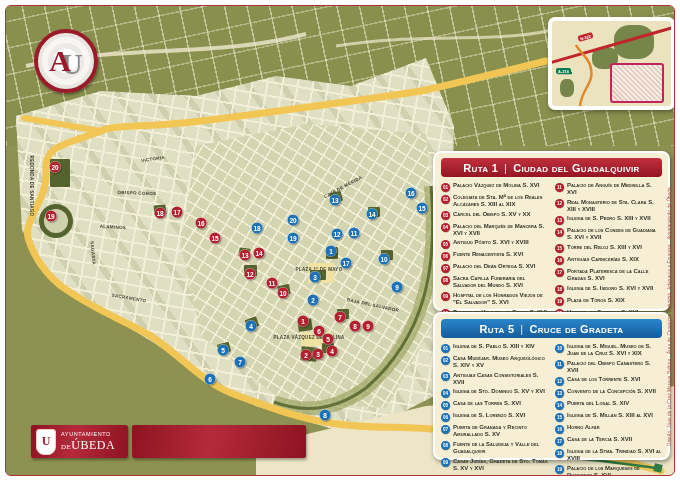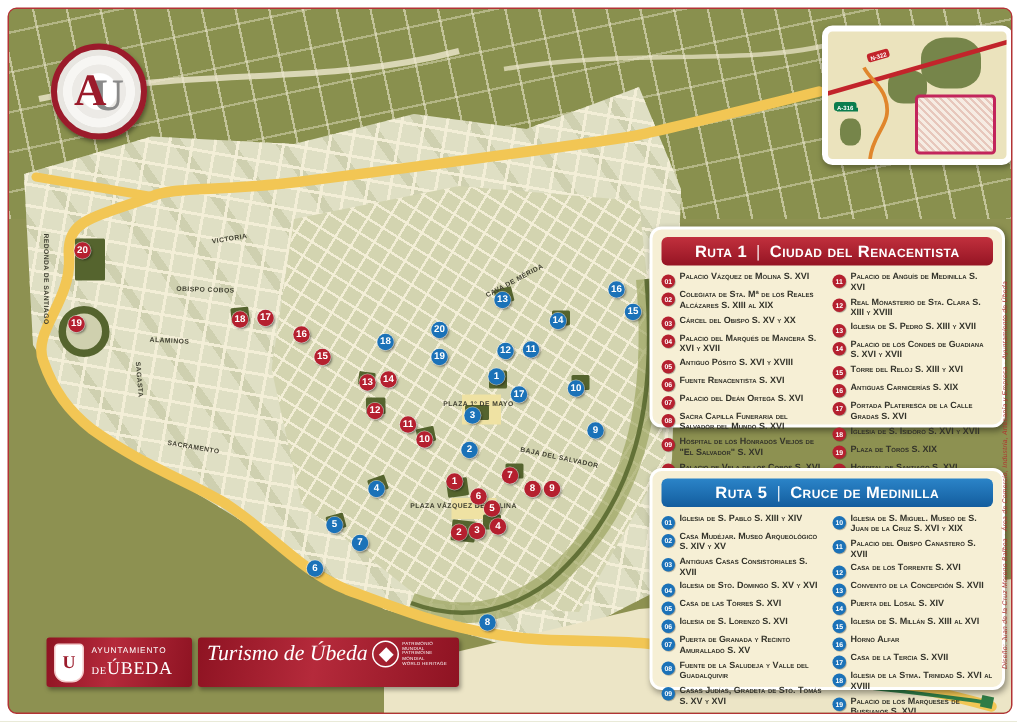--- a/index.html
+++ b/index.html
@@ -197,25 +197,25 @@
     <div class="redroad"></div>
     <svg width="119" height="85" style="position:absolute;left:0;top:0;">
       <path d="M28,85 C30,66 44,62 38,44 C35,35 28,32 24,24" stroke="#e0862c" stroke-width="2.5" fill="none"></path>
       <path d="M6,52 L20,52" stroke="#0a7d4e" stroke-width="2.5" fill="none"></path>
     </svg>
     <span class="chip red">N-322</span>
     <span class="chip green">A-316</span>
     <div class="pink"></div>
   </div>
 
-  <div class="panel" style="top:145px;height:134px;">
+  <div class="panel" style="top:145px;height:160px;">
     <div class="hdr hdr-red">
       <span>Ruta 1</span>
       <span class="sep">|</span>
-      <span>Ciudad del Renacentista</span>
+      <span>Ciudad del Guadalquivir</span>
     </div>
     <div class="cols">
         <div class="col col1">
           <div class="item">
             <span class="badge" style="background: rgb(181, 32, 47);">01</span>
             <span class="itxt">Palacio Vázquez de Molina S. XVI</span>
           </div>
           <div class="item">
             <span class="badge" style="background: rgb(181, 32, 47);">02</span>
             <span class="itxt">Colegiata de Sta. Mª de los Reales Alcázares S. XIII al XIX</span>
@@ -295,21 +295,21 @@
             <span class="itxt">Hospital de Santiago S. XVI</span>
           </div>
         </div>
       </div>
   </div>
 
   <div class="panel" style="top:306px;height:148px;">
     <div class="hdr hdr-blue">
       <span>Ruta 5</span>
       <span class="sep">|</span>
-      <span>Cruce de Medinilla</span>
+      <span>Cruce de Gradeta</span>
     </div>
     <div class="cols">
         <div class="col col1">
           <div class="item">
             <span class="badge" style="background: rgb(27, 114, 184);">01</span>
             <span class="itxt">Iglesia de S. Pablo S. XIII y XIV</span>
           </div>
           <div class="item">
             <span class="badge" style="background: rgb(27, 114, 184);">02</span>
             <span class="itxt">Casa Mudéjar. Museo Arqueológico S. XIV y XV</span>
@@ -391,27 +391,16 @@
   <div class="fbox ayto">
     <div class="crest">
         <span>U</span>
       </div>
     <div class="ayto-txt">
       <span class="ayto-l1">Ayuntamiento</span>
       <span class="ayto-l2"><span class="de">de</span><span>Úbeda</span></span>
     </div>
   </div>
   <div class="fbox turismo">
-    <div class="tur-row">
-      <span class="tur-name">Turismo de Úbeda</span>
-      <span class="emblem">
-          <i></i>
-        </span>
-      <span class="unesco">
-        <span>Patrimonio Mundial</span>
-        <span>Patrimoine Mondial</span>
-        <span>World Heritage</span>
-      </span>
-    </div>
   </div>
 
   <div class="credit">Diseño: Juan de la Cruz Moreno Balboa · Área de Comercio, Industria, Artesanía y Empresa · Ayuntamiento de Úbeda</div>
 </div>
 
 </body></html>

